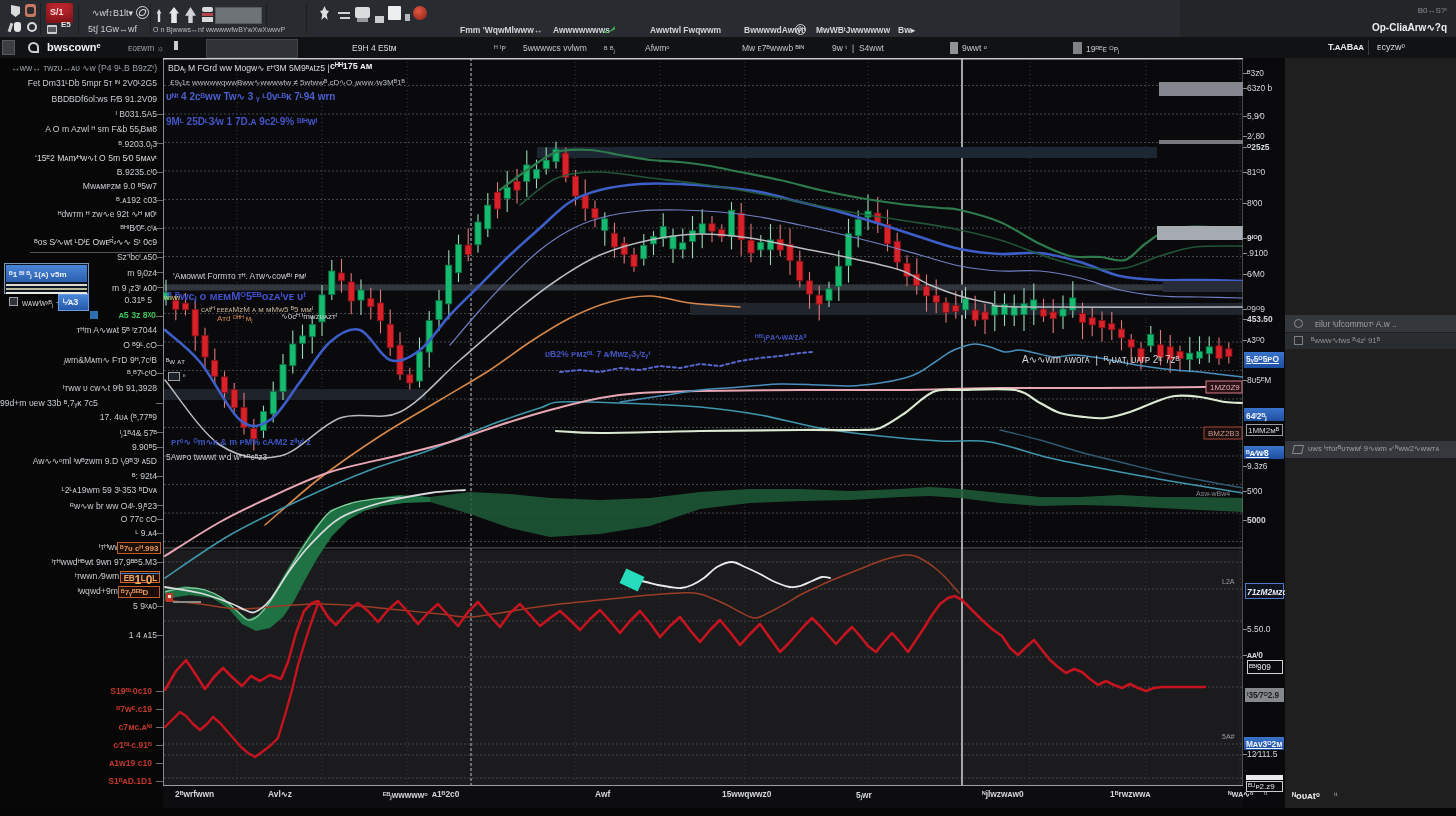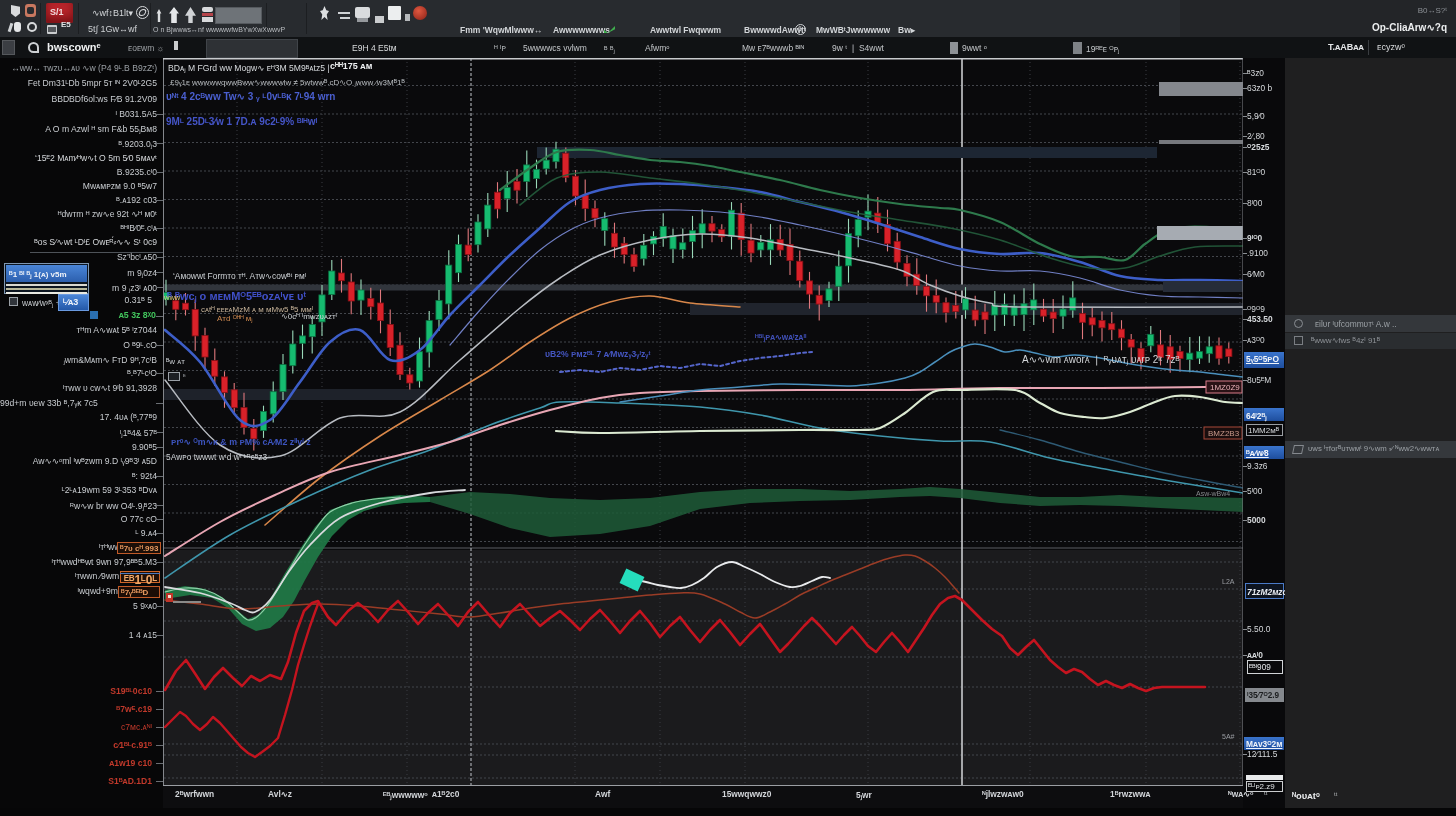--- a/index.html
+++ b/index.html
@@ -135,21 +135,21 @@
 <div class="t" style="left:63px;top:297px;font-size:9px;color:#f0f4fa;font-weight:bold">ᴸ⁄ᴀ3</div>
 <div class="abs" style="left:117px;top:542px;width:44px;height:12px;background:#1c0f08;border:1px solid #c05a28"></div>
 <div class="t" style="left:120px;top:544px;font-size:8px;color:#e89a60;font-weight:bold">ᴮ7ᴜ ᴄᴴ.993</div>
 <div class="abs" style="left:120px;top:571px;width:40px;height:12px;background:#200f06;border:1px solid #cc6428"></div>
 <div class="t" style="left:124px;top:573px;font-size:12px;color:#f0a868;font-weight:bold">ᴱᴮ1ᴸ0ᴸ</div>
 <div class="abs" style="left:120px;top:573px;width:40px;height:1px;background:#4a7ac0"></div>
 <div class="abs" style="left:118px;top:586px;width:42px;height:12px;background:#1c0d06;border:1px solid #c05a28"></div>
 <div class="t" style="left:121px;top:588px;font-size:8px;color:#e89a60;font-weight:bold">ᴮ7ᵧᴮᴱᴮD</div>
 <div class="t" style="left:0;top:686px;width:152px;text-align:right;font-size:8.6px;color:#c0392b;font-weight:bold">S19ᴮᴸ0ᴄ10</div>
 <div class="t" style="left:0;top:704px;width:152px;text-align:right;font-size:8.6px;color:#c0392b;font-weight:bold">ᴮ7ᴡᴱ.ᴄ19</div>
-<div class="t" style="left:0;top:722px;width:152px;text-align:right;font-size:8.6px;color:#c0392b;font-weight:normal">ᴄ7ᴍᴄ.ᴀᴺᴵ</div>
+<div class="t" style="left:0;top:722px;width:152px;text-align:right;font-size:8.6px;color:#c0392b;font-weight:bold">ᴄ7ᴍᴄ.ᴀᴺᴵ</div>
 <div class="t" style="left:0;top:740px;width:152px;text-align:right;font-size:8.6px;color:#c0392b;font-weight:bold">ᴄ⁄1ᴮᴸᴄ.91ᴮ</div>
 <div class="t" style="left:0;top:758px;width:152px;text-align:right;font-size:8.6px;color:#c0392b;font-weight:bold">ᴀ1ᴡ19 ᴄ10</div>
 <div class="t" style="left:0;top:776px;width:152px;text-align:right;font-size:8.6px;color:#c0392b;font-weight:bold">S1ᴮᴀD.1D1</div>
 <div class="abs" style="left:156px;top:114px;width:7px;height:1px;background:#6a6e73"></div>
 <div class="abs" style="left:156px;top:143px;width:7px;height:1px;background:#6a6e73"></div>
 <div class="abs" style="left:156px;top:172px;width:7px;height:1px;background:#6a6e73"></div>
 <div class="abs" style="left:156px;top:200px;width:7px;height:1px;background:#6a6e73"></div>
 <div class="abs" style="left:156px;top:228px;width:7px;height:1px;background:#6a6e73"></div>
 <div class="abs" style="left:156px;top:257px;width:7px;height:1px;background:#6a6e73"></div>
 <div class="abs" style="left:156px;top:272px;width:7px;height:1px;background:#6a6e73"></div>

